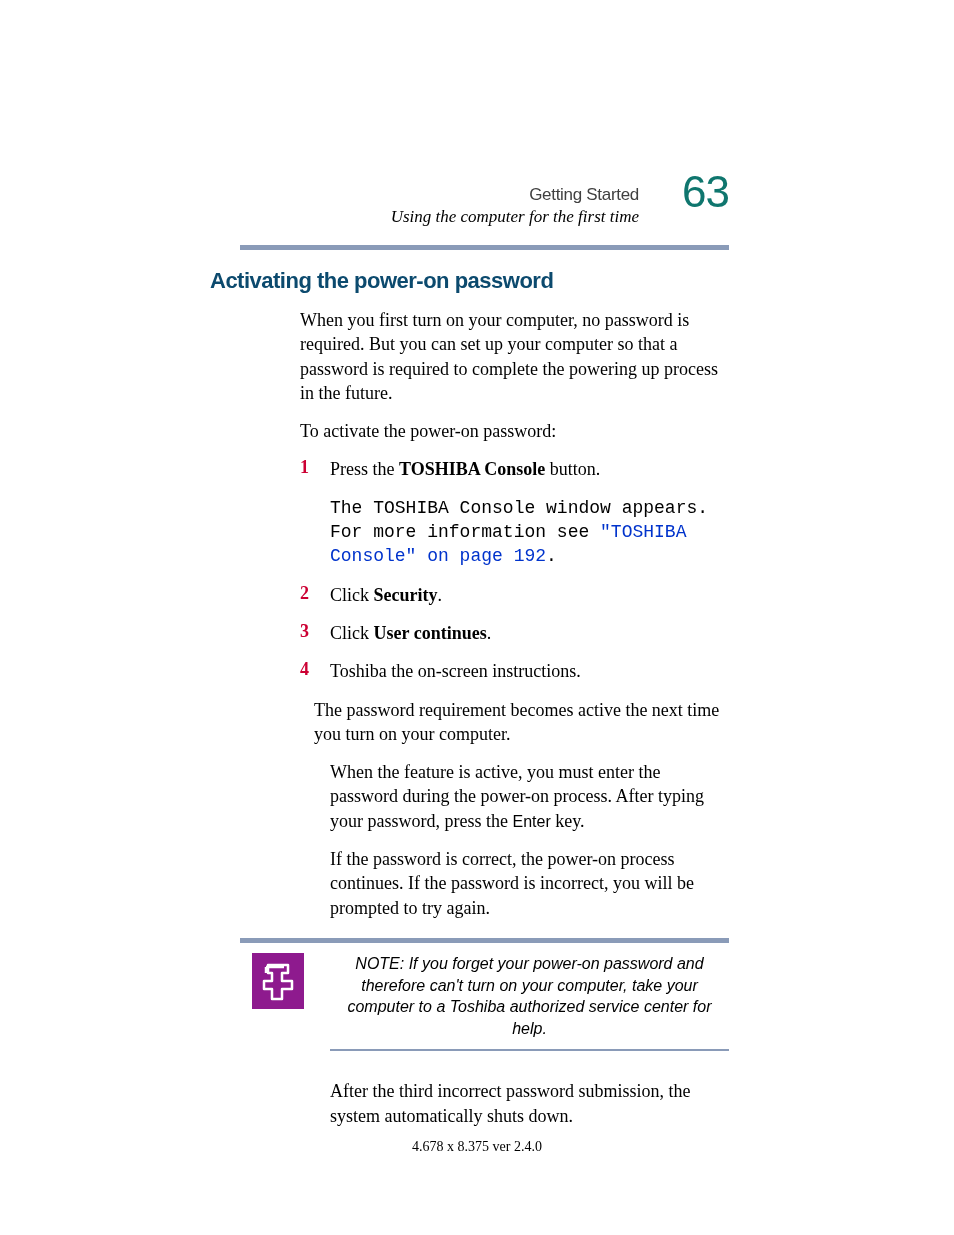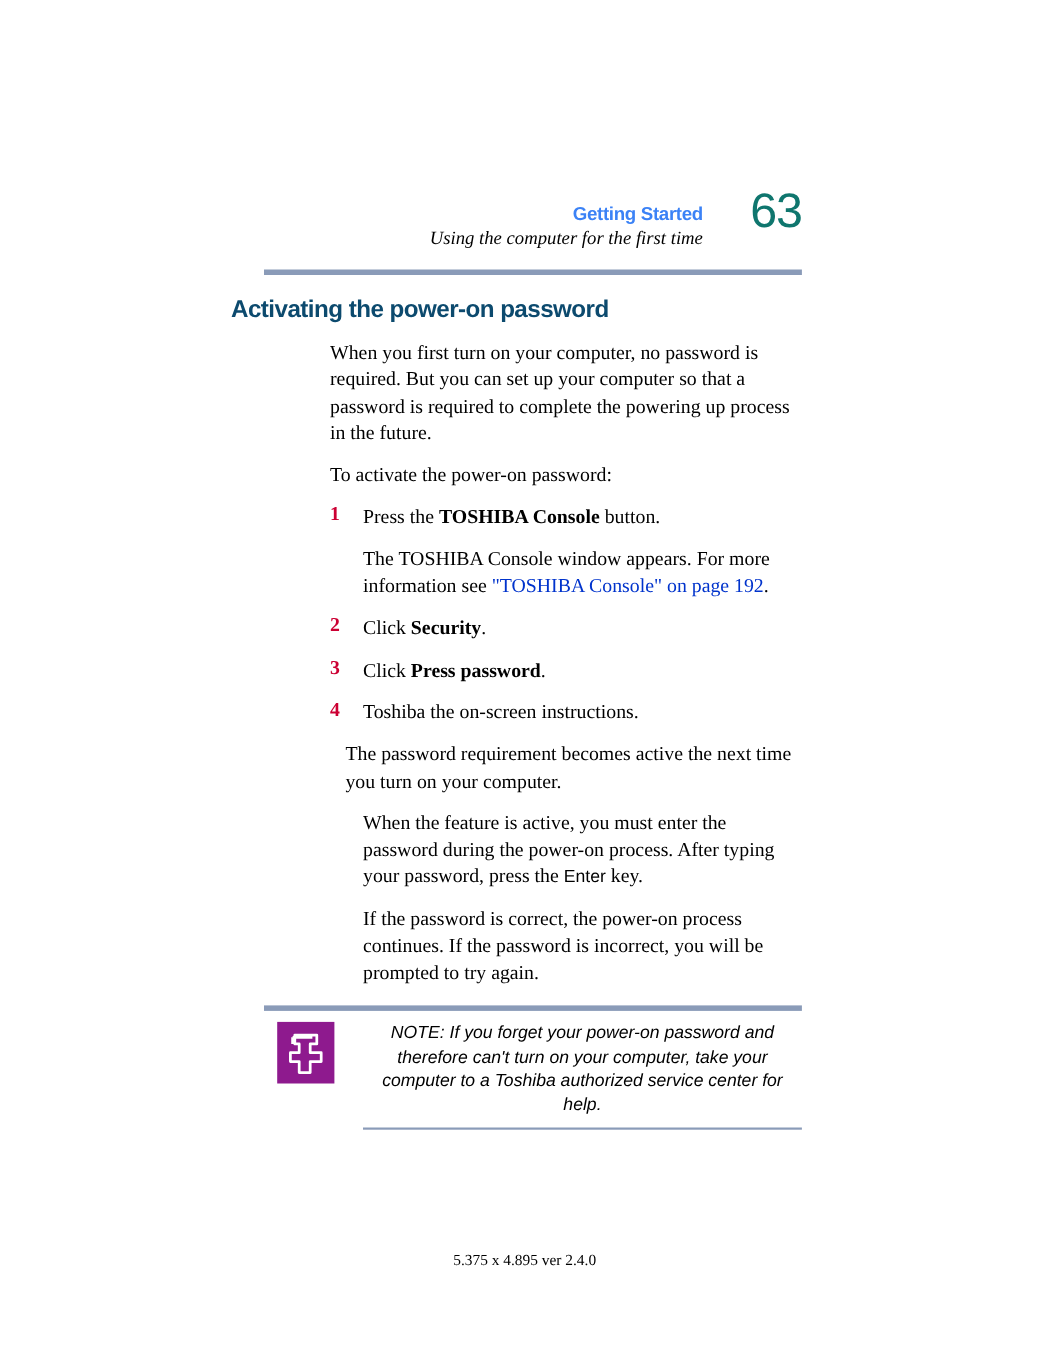--- a/index.html
+++ b/index.html
@@ -17,22 +17,22 @@
   .header-block {
     position: relative;
     margin-bottom: 12px;
   }
   .header-text {
     text-align: right;
     padding-right: 90px;
   }
   .chapter-title {
     font-family: Arial, Helvetica, sans-serif;
-    font-weight: bold;
-    color: #3b82f6;
+    font-weight: normal;
+    color: #404040;
     font-size: 17px;
     letter-spacing: -0.3px;
   }
   .section-title {
     font-style: italic;
     font-size: 17px;
     margin-top: 2px;
   }
   .page-number {
     position: absolute;
@@ -174,35 +174,35 @@
 
   <div class="list">
 
     <div class="list-item">
       <div class="list-num">1</div>
       <div class="list-body">
         <span>Press the </span><span class="bold">TOSHIBA Console</span><span> button.</span>
       </div>
     </div>
 
-    <div class="sub-para" style="margin-left:30px;">
+    <div class="sub-para" style="margin-left:30px;font-family:Liberation Mono, monospace;">
       <span>The TOSHIBA Console window appears. For more information see </span><span class="link">"TOSHIBA Console" on page 192</span><span>.</span>
     </div>
 
     <div class="list-item">
       <div class="list-num">2</div>
       <div class="list-body">
         <span>Click </span><span class="bold">Security</span><span>.</span>
       </div>
     </div>
 
     <div class="list-item">
       <div class="list-num">3</div>
       <div class="list-body">
-        <span>Click </span><span class="bold">Press password</span><span>.</span>
+        <span>Click </span><span class="bold">User continues</span><span>.</span>
       </div>
     </div>
 
     <div class="list-item">
       <div class="list-num">4</div>
       <div class="list-body">Toshiba the on-screen instructions.</div>
     </div>
 
     <div class="sub-para" style="margin-left:14px;">The password requirement becomes active the next time you turn on your computer.</div>
 
@@ -223,16 +223,17 @@
             <path d="M10 6 L30 6 L30 14 L24 14 L24 22 L34 22 L34 30 L24 30 L24 40 L14 40 L14 30 L6 30 L6 22 L14 22 L14 14 L10 14 Z" fill="none" stroke="#ffffff" stroke-width="2.5" stroke-linejoin="round"></path>
             <path d="M8 8 L26 8 M8 8 L8 14" fill="none" stroke="#ffffff" stroke-width="2.5"></path>
           </svg>
         </div>
       </div>
       <div class="note-text">NOTE: If you forget your power-on password and therefore can't turn on your computer, take your computer to a Toshiba authorized service center for help.</div>
     </div>
     <div class="note-rule-bottom"></div>
   </div>
 
+  <div class="sub-para after-note">After the third incorrect password submission, the system automatically shuts down.</div>
 
 </div>
 
-<div class="footer">5.375 x 4.895 ver 2.4.0</div>
+<div class="footer">4.678 x 8.375 ver 2.4.0</div>
 
 </body></html>

